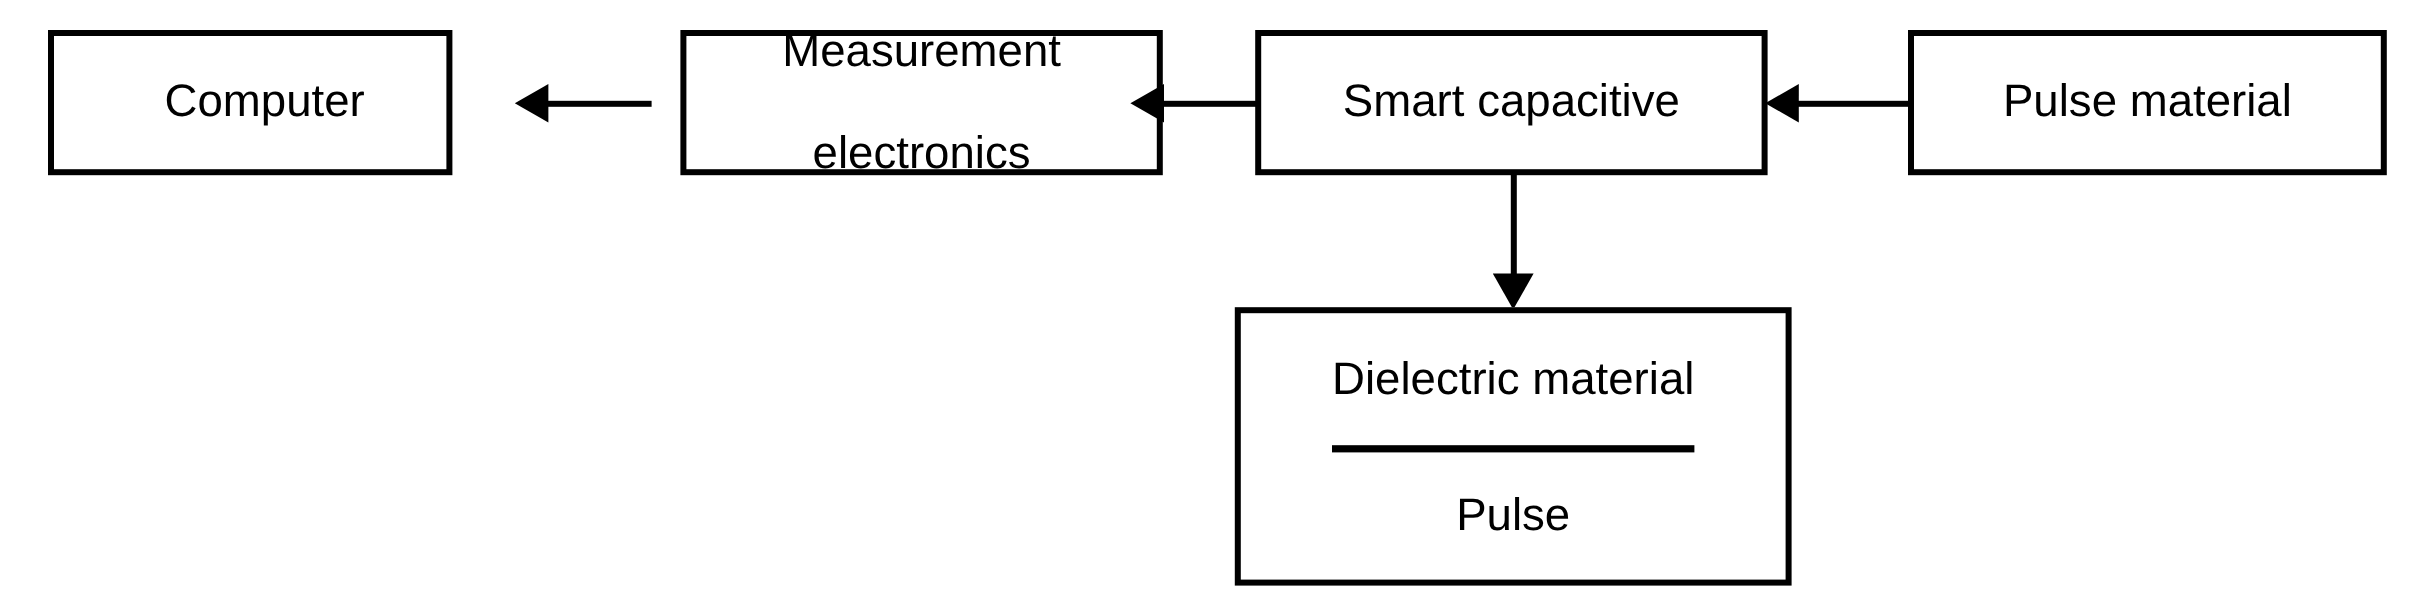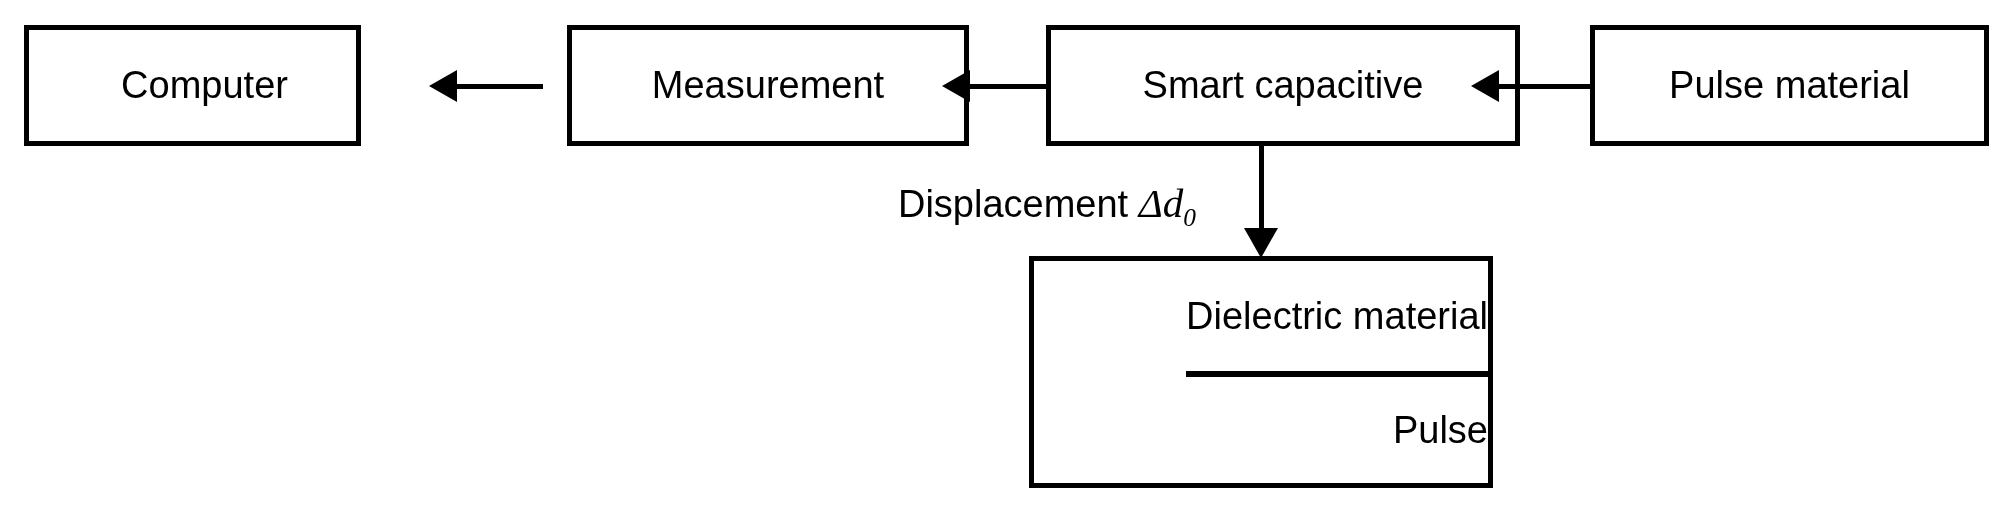--- a/index.html
+++ b/index.html
@@ -25,21 +25,21 @@
     flex-direction: column;
     align-items: center;
     justify-content: center;
     text-align: center;
     font-size: 38px;
     line-height: 47px;
   }
   .stack {
     padding: 0;
     flex-direction: column;
-    align-items: flex-end;
+    align-items: center;
     justify-content: flex-start;
   }
   .stack .row {
     display: flex;
     align-items: center;
     justify-content: center;
     text-align: center;
   }
   .stack .row-top {
     height: 116px;
@@ -93,52 +93,49 @@
   .math sub {
     font-size: 0.62em;
     line-height: 0;
   }
 </style>
 </head>
 <body>
 
 <div class="canvas">
 
-  <div class="box" style="left:24px; top:25px; width:337px; height:121px;padding-left:24px;">
+  <div class="box" style="left:40px; top:25px; width:337px; height:121px;padding-left:24px;">
     <span>Computer</span>
   </div>
 
   <div class="box" style="left:567px; top:25px; width:402px; height:121px;gap:38px;">
     <span>Measurement</span>
+    <span>electronics</span>
   </div>
 
-  <div class="box" style="left:1046px; top:25px; width:474px; height:121px;">
+  <div class="box" style="left:1046px; top:25px; width:427px; height:121px;">
     <span>Smart capacitive</span>
   </div>
 
   <div class="box" style="left:1590px; top:25px; width:399px; height:121px;">
     <span>Pulse material</span>
   </div>
 
   <div class="hline" style="left:455px; top:84px; width:88px;"></div>
   <div class="tri-left" style="left:429px; top:70px;"></div>
 
   <div class="hline" style="left:968px; top:84px; width:79px;"></div>
   <div class="tri-left" style="left:942px; top:70px;"></div>
 
   <div class="hline" style="left:1497px; top:84px; width:94px;"></div>
   <div class="tri-left" style="left:1471px; top:70px;"></div>
 
   <div class="vline" style="left:1259px; top:143px; height:88px;"></div>
   <div class="tri-down" style="left:1244px; top:228px;"></div>
 
-  <div class="displacement-label">
-    <span>Displacement</span>
-    <span class="math"><span>Δd</span><sub>0</sub></span>
-  </div>
 
   <div class="box stack" style="left:1029px; top:256px; width:464px; height:232px;">
     <div class="row row-top">
       <span>Dielectric material</span>
     </div>
     <div class="row row-bottom">
       <span>Pulse</span>
     </div>
   </div>
 

